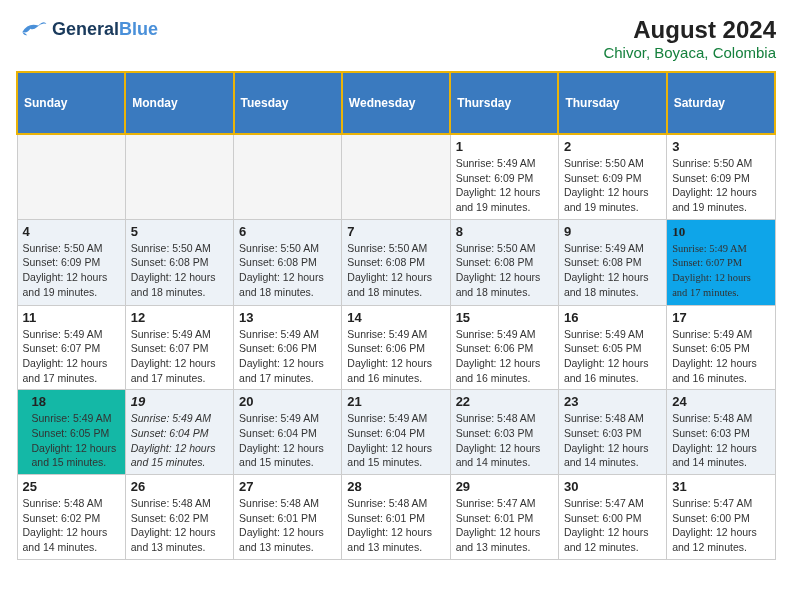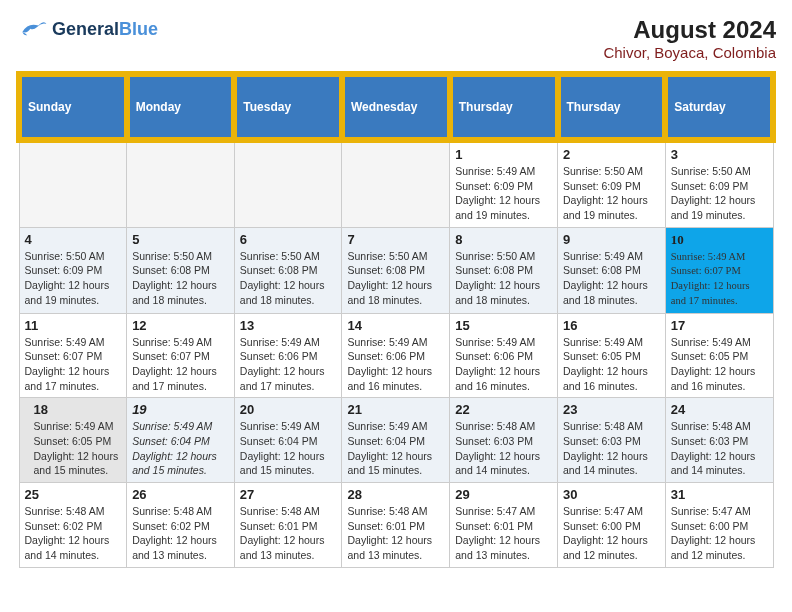--- a/index.html
+++ b/index.html
@@ -38,35 +38,35 @@
     .title-block {
       text-align: right;
     }
     .month-title {
       font-size: 24px;
       font-weight: bold;
       color: #222;
     }
     .location {
       font-size: 15px;
-      color: #7f1d1d;
+      color: #15803d;
     }
     .calendar {
       width: 100%;
       border-collapse: collapse;
       font-size: 11px;
     }
     .calendar th {
       background: #3a7abf;
       color: #fff;
       text-align: left;
       padding: 23px 6px;
       font-size: 12px;
       font-weight: bold;
-      border: 6px solid #eab308;
+      border: 2px solid #eab308;
     }
     .calendar td {
       border: 1px solid #ccc;
       vertical-align: top;
       padding: 4px 5px;
       width: 108px;
       min-height: 80px;
       background: #fff;
     }
     .calendar td.empty {
@@ -191,21 +191,21 @@
         <td>
           <div class="day-num">16</div>
           <div class="day-info">Sunrise: 5:49 AM<br>Sunset: 6:05 PM<br>Daylight: 12 hours<br>and 16 minutes.</div>
         </td>
         <td>
           <div class="day-num">17</div>
           <div class="day-info">Sunrise: 5:49 AM<br>Sunset: 6:05 PM<br>Daylight: 12 hours<br>and 16 minutes.</div>
         </td>
       </tr>
       <tr class="row-alt">
-        <td style="background: #e5e5e5; padding-left: 14px;">
+        <td style="background: #14b8a6; padding-left: 14px;">
           <div class="day-num">18</div>
           <div class="day-info">Sunrise: 5:49 AM<br>Sunset: 6:05 PM<br>Daylight: 12 hours<br>and 15 minutes.</div>
         </td>
         <td style="background: rgb(237, 242, 247); font-style: italic;">
           <div class="day-num">19</div>
           <div class="day-info">Sunrise: 5:49 AM<br>Sunset: 6:04 PM<br>Daylight: 12 hours<br>and 15 minutes.</div>
         </td>
         <td style="background: rgb(237, 242, 247);">
           <div class="day-num">20</div>
           <div class="day-info">Sunrise: 5:49 AM<br>Sunset: 6:04 PM<br>Daylight: 12 hours<br>and 15 minutes.</div>

